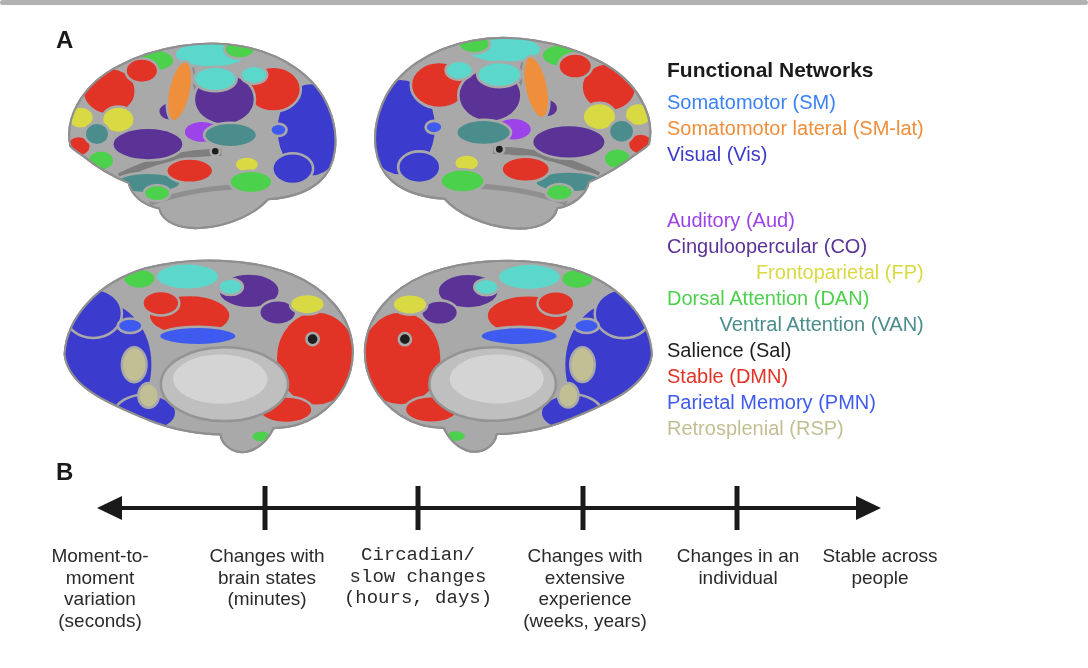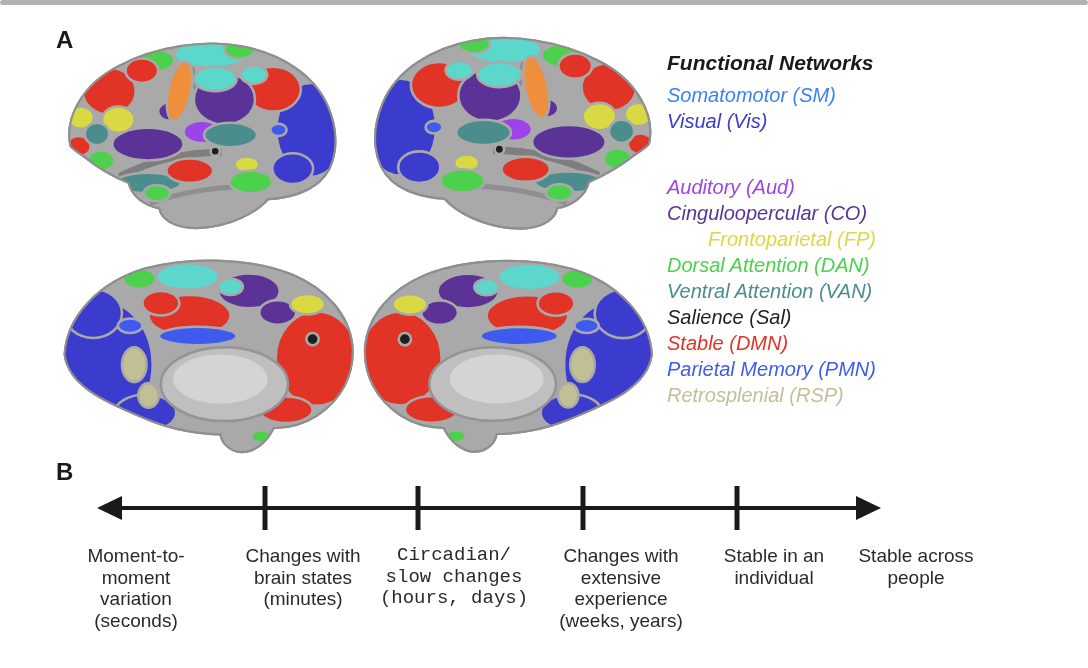--- a/index.html
+++ b/index.html
@@ -9,27 +9,27 @@
   }
   .topbar{position:absolute;left:0;top:0;width:1088px;height:5px;background:#b2b2b2;border-radius:3px;}
   .panel-label{position:absolute;font-weight:bold;font-size:24px;color:#1a1a1a;}
   #labelA{left:56px;top:26px;}
   #labelB{left:56px;top:458px;}
   .brain{position:absolute;}
   #brainLatL{left:60px;top:32px;width:286px;height:209px;}
   #brainLatR{left:364px;top:26px;width:296px;height:216px;}
   #brainMedL{left:58px;top:254px;width:298px;height:205px;}
   #brainMedR{left:362px;top:252px;width:296px;height:209px;}
-  .legend{position:absolute;left:667px;top:51px;font-style:italic;}
+  .legend{position:absolute;left:667px;top:58px;}
   .legend-title{font-size:21px;font-weight:bold;color:#1a1a1a;margin-bottom:7px;}
   .legend-item{font-size:20px;line-height:26px;font-weight:400;}
   .timeline-svg{position:absolute;left:0;top:478px;width:1088px;height:62px;}
   .tl-label{
     position:absolute;top:545px;transform:translateX(-50%);
-    font-size:19px;line-height:21.5px;color:#2a2a2a;text-align:center;white-space:pre-line;margin-left:36px;
+    font-size:19px;line-height:21.5px;color:#2a2a2a;text-align:center;white-space:pre-line;
   }
   .tl0{left:100px;} .tl1{left:267px;} .tl2{left:418px;font-family:Liberation Mono, monospace;} .tl3{left:585px;} .tl4{left:738px;} .tl5{left:880px;}
   .defs-holder{position:absolute;width:0;height:0;overflow:hidden;}
 </style>
 </head>
 <body>
 
 <div class="figure">
   <div class="topbar"></div>
 
@@ -125,26 +125,27 @@
   </svg>
   <svg class="brain" id="brainMedR" viewBox="0 0 290 200">
     <g transform="translate(290,0) scale(-1,1)">
         <use href="#g-med"></use>
       </g>
   </svg>
 
   <div class="legend">
     <div class="legend-title">Functional Networks</div>
     <div class="legend-item" style="color: #3b82f6;">Somatomotor (SM)</div>
+    <div class="legend-item" style="color: rgb(239, 142, 59);">Somatomotor lateral (SM-lat)</div>
     <div class="legend-item" style="color: rgb(59, 59, 206);">Visual (Vis)</div>
     <div class="legend-item" style="color: rgb(156, 67, 234); margin-top: 40px;">Auditory (Aud)</div>
     <div class="legend-item" style="color: rgb(91, 51, 151);">Cinguloopercular (CO)</div>
     <div class="legend-item" style="color: rgb(217, 217, 68); text-align: right;">Frontoparietal (FP)</div>
     <div class="legend-item" style="color: rgb(76, 209, 76);">Dorsal Attention (DAN)</div>
-    <div class="legend-item" style="color: rgb(74, 141, 140);">Ventral Attention (VAN)</div>
+    <div class="legend-item" style="color: rgb(74, 141, 140); text-align: right;">Ventral Attention (VAN)</div>
     <div class="legend-item" style="color: rgb(30, 30, 30);">Salience (Sal)</div>
     <div class="legend-item" style="color: rgb(226, 51, 39);">Stable (DMN)</div>
     <div class="legend-item" style="color: rgb(63, 91, 239);">Parietal Memory (PMN)</div>
     <div class="legend-item" style="color: rgb(195, 191, 148);">Retrosplenial (RSP)</div>
   </div>
 
   <div class="panel-label" id="labelB">B</div>
 
   <svg class="timeline-svg" viewBox="0 0 1088 62">
     <line x1="106" y1="30" x2="872" y2="30" stroke="#1a1a1a" stroke-width="4"></line>
@@ -163,17 +164,17 @@
   <div class="tl-label tl1">Changes with
 brain states
 (minutes)</div>
   <div class="tl-label tl2">Circadian/
 slow changes
 (hours, days)</div>
   <div class="tl-label tl3">Changes with
 extensive
 experience
 (weeks, years)</div>
-  <div class="tl-label tl4">Stable in an
+  <div class="tl-label tl4">Changes in an
 individual</div>
   <div class="tl-label tl5">Stable across
 people</div>
 </div>
 
 </body></html>

